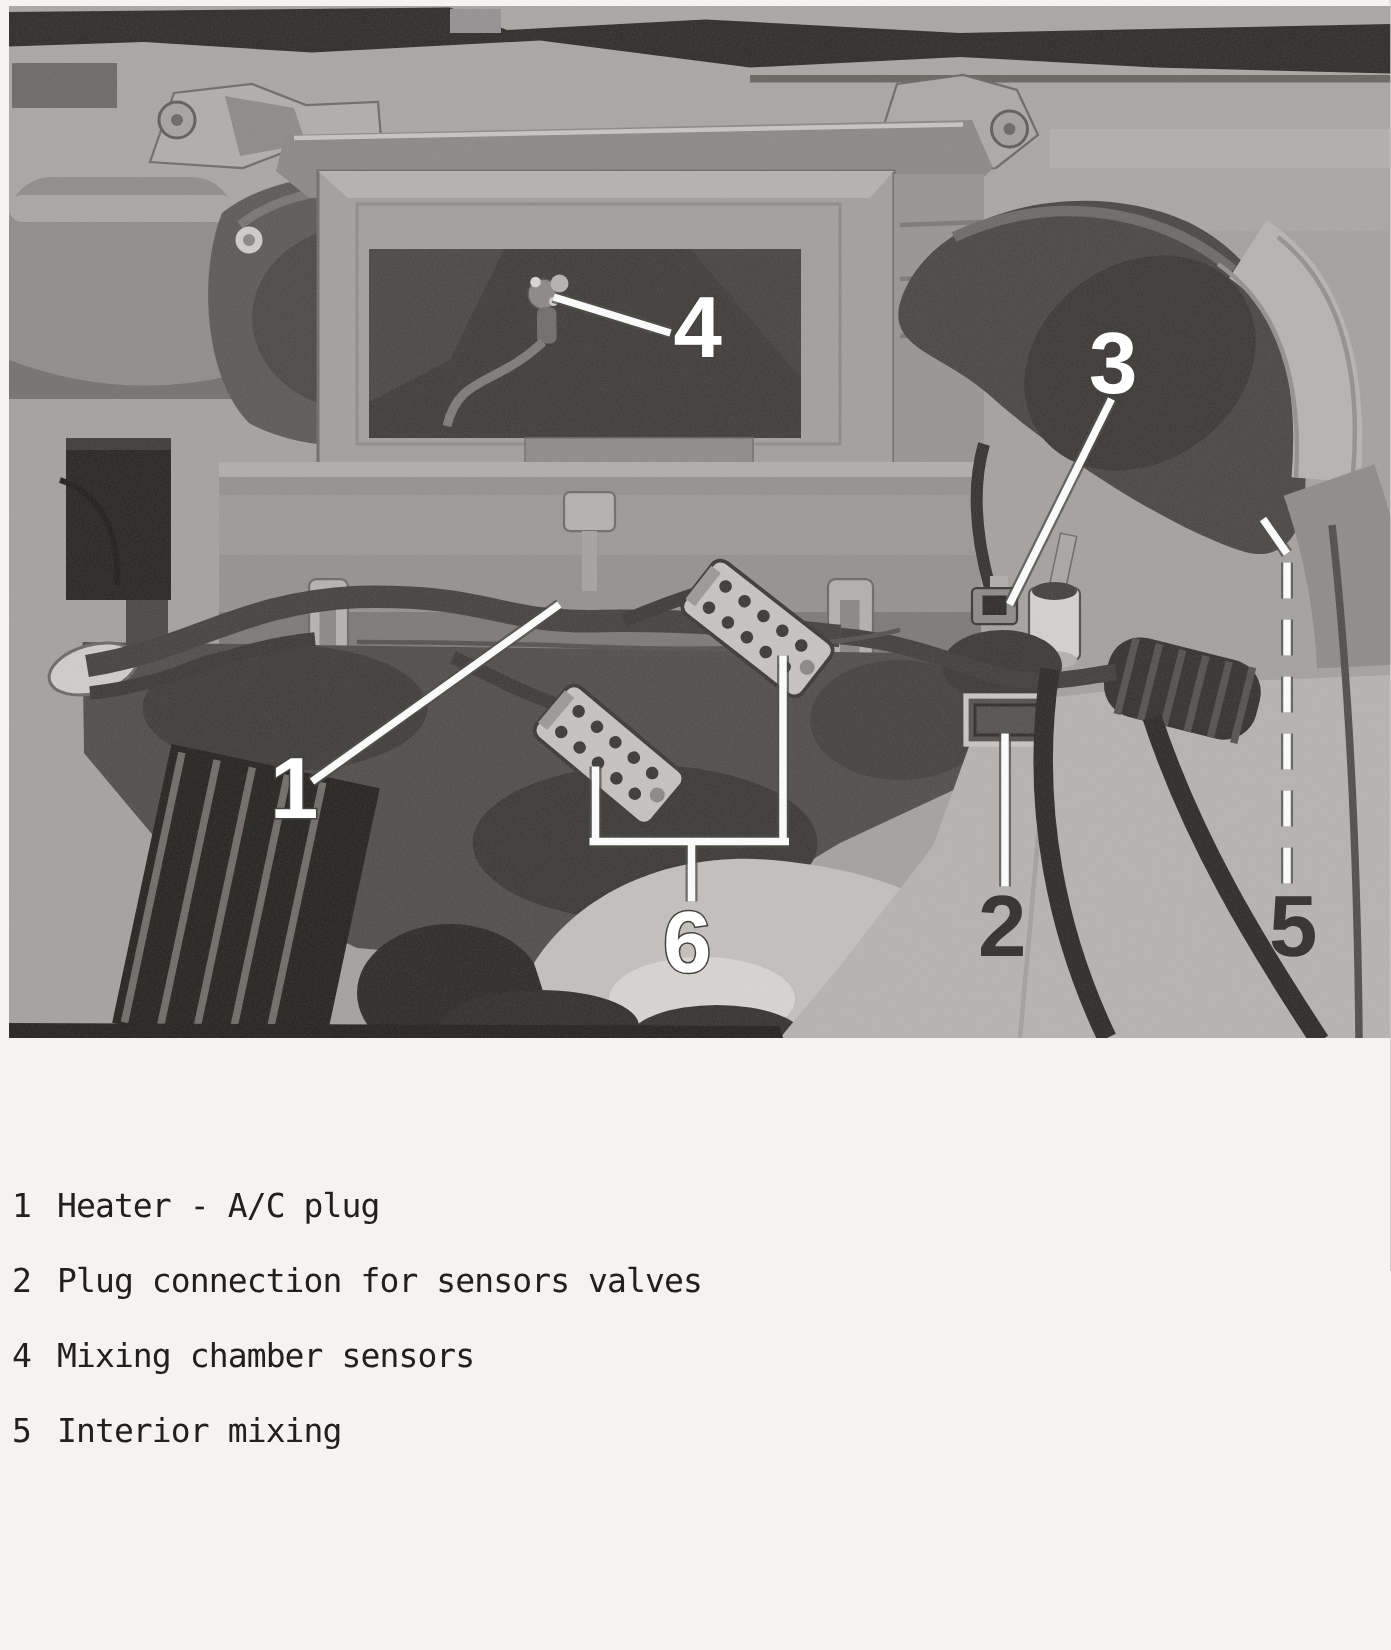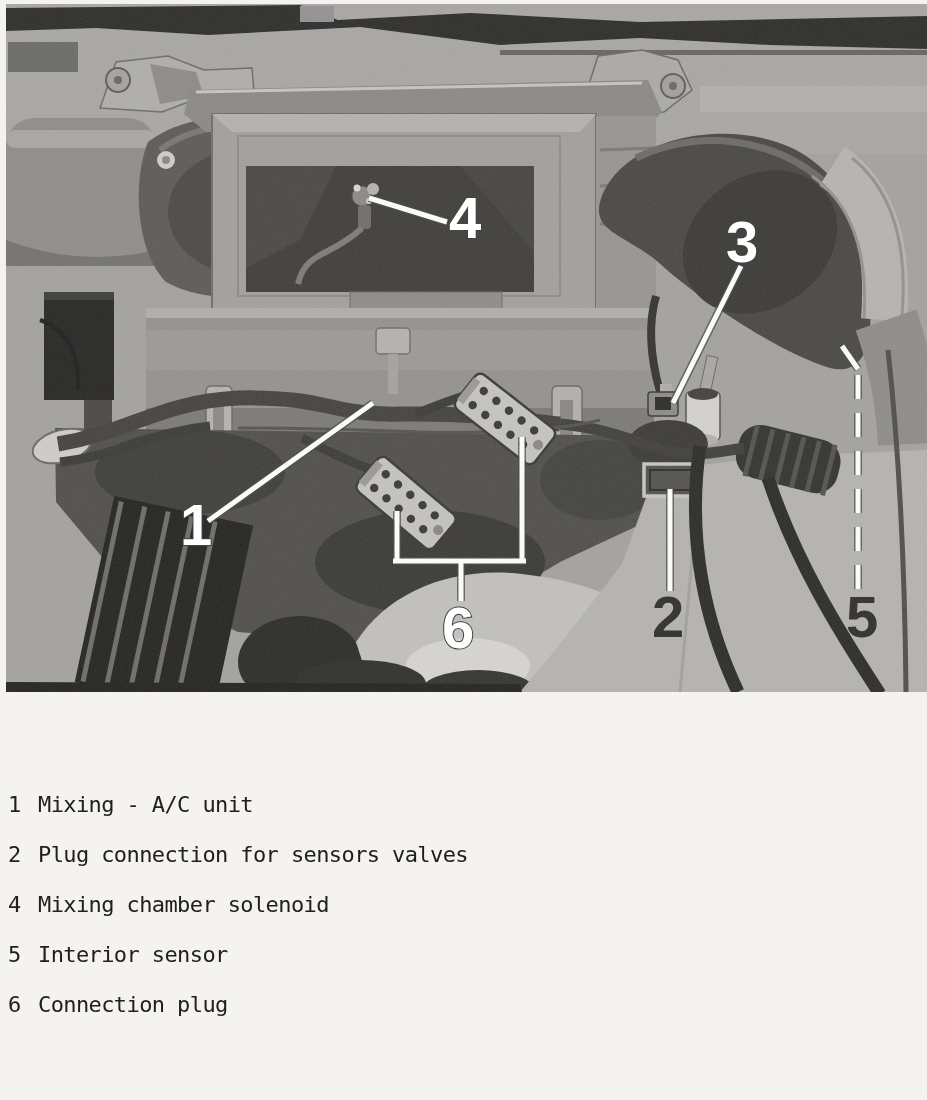--- a/index.html
+++ b/index.html
@@ -239,29 +239,26 @@
       <text class="callout-dark" x="652" y="637">2</text>
       <text class="callout-white" x="726" y="262">3</text>
       <text class="callout-white" x="449" y="238">4</text>
       <text class="callout-dark" x="846" y="637">5</text>
       <text class="callout-white" x="442" y="648">6</text>
     </g>
   </svg>
 
   <div class="legend">
     <div class="legend-row">
-      <span class="legend-num">1</span><span>Mixing - A/C unit</span>
+      <span class="legend-num">1</span><span>Heater - A/C plug</span>
     </div>
     <div class="legend-row">
       <span class="legend-num">2</span><span>Plug connection for sensors valves</span>
     </div>
     <div class="legend-row">
-      <span class="legend-num">4</span><span>Mixing chamber solenoid</span>
-    </div>
-    <div class="legend-row">
-      <span class="legend-num">5</span><span>Interior sensor</span>
-    </div>
-    <div class="legend-row">
-      <span class="legend-num">6</span><span>Connection plug</span>
+      <span class="legend-num">4</span><span>Mixing chamber sensors</span>
+    </div>
+    <div class="legend-row">
+      <span class="legend-num">5</span><span>Interior mixing</span>
     </div>
   </div>
 
 </div>
 
 </body></html>

